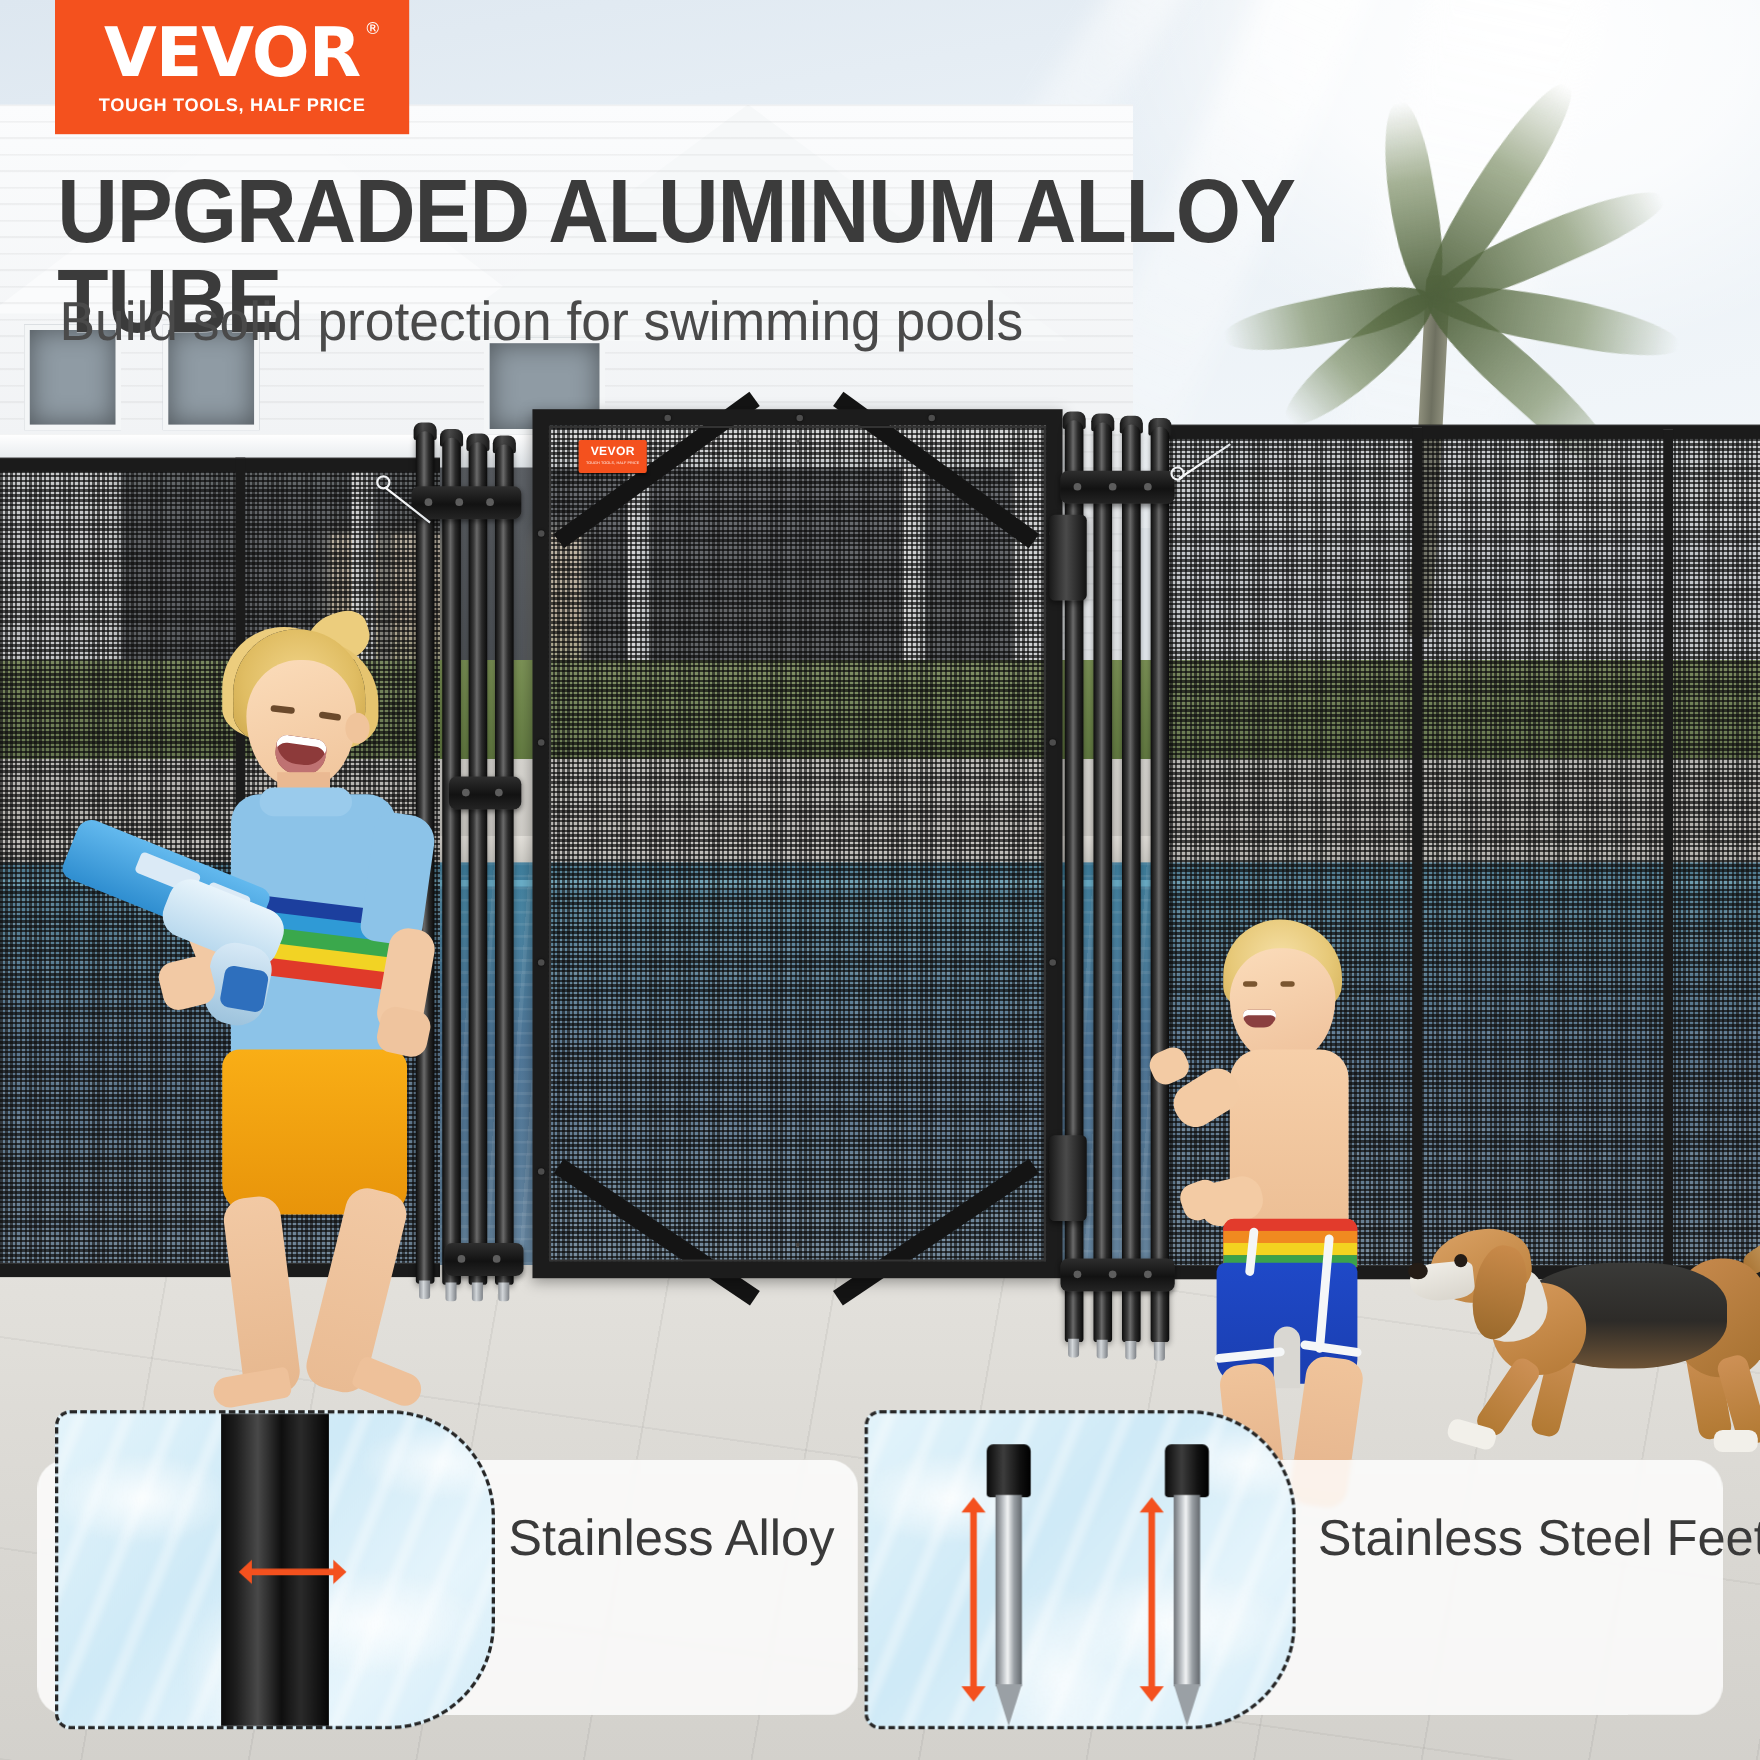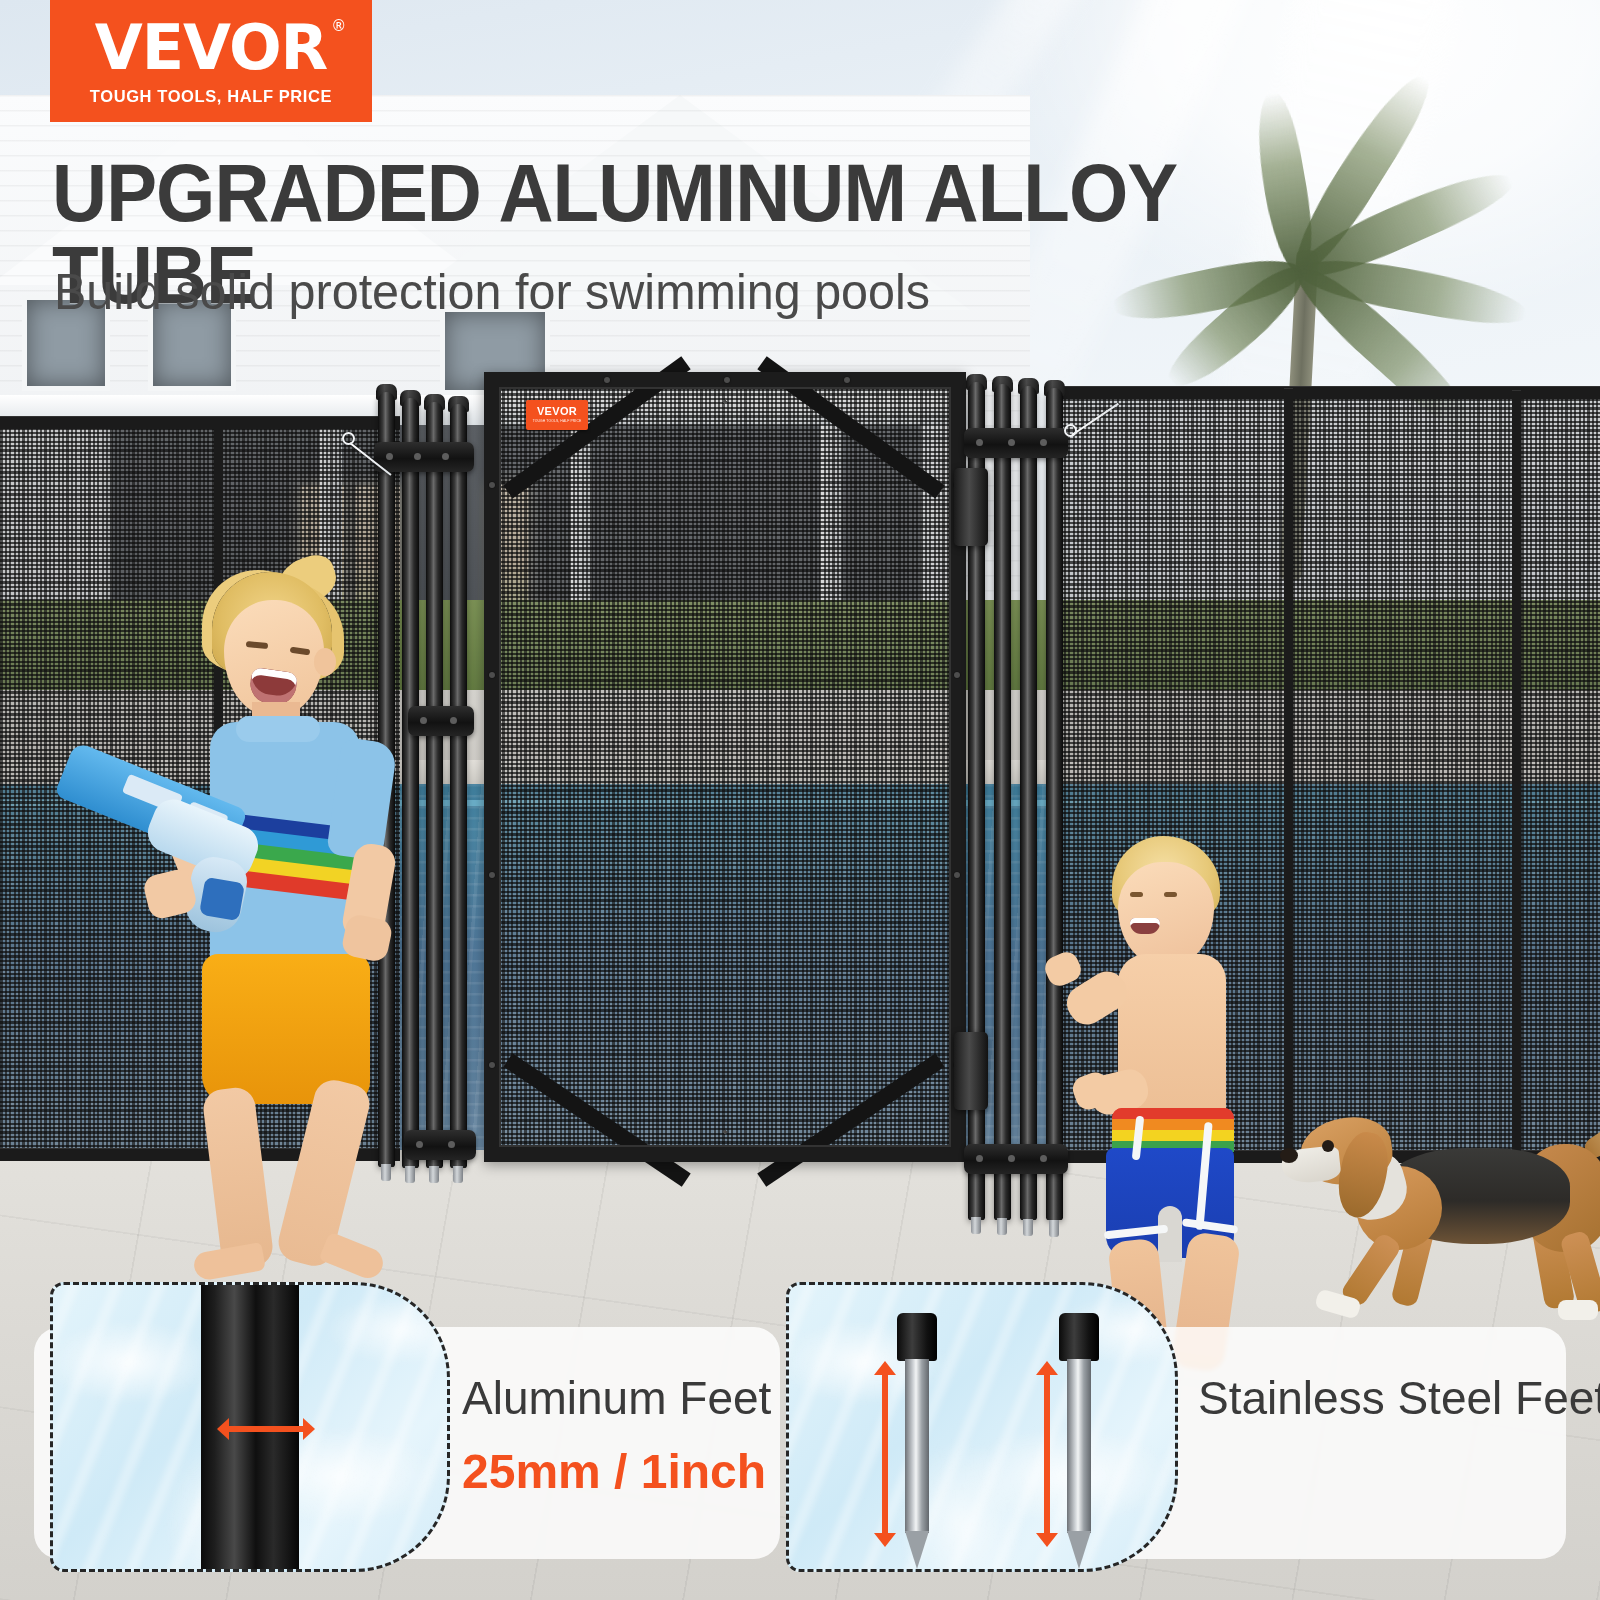--- a/index.html
+++ b/index.html
@@ -766,17 +766,16 @@
         <div class="hT"></div>
         <div class="hB"></div>
     </div>
     <div class="arrowV" style="left:258px; top:76px; height:186px;">
       <div class="bar" style="height:166px;"></div>
         <div class="hT"></div>
         <div class="hB"></div>
     </div>
   </div>
 
-  <div class="ctTitle" id="ctTitleL">Aluminum Feet</div>
-  <div class="ctValue" id="ctValueL">25mm / 1inch</div>
+  <div class="ctTitle" id="ctTitleL">Stainless Alloy</div>
   <div class="ctTitle" id="ctTitleR">Stainless Steel Feet</div>
 
 </div>
 
 </body></html>

